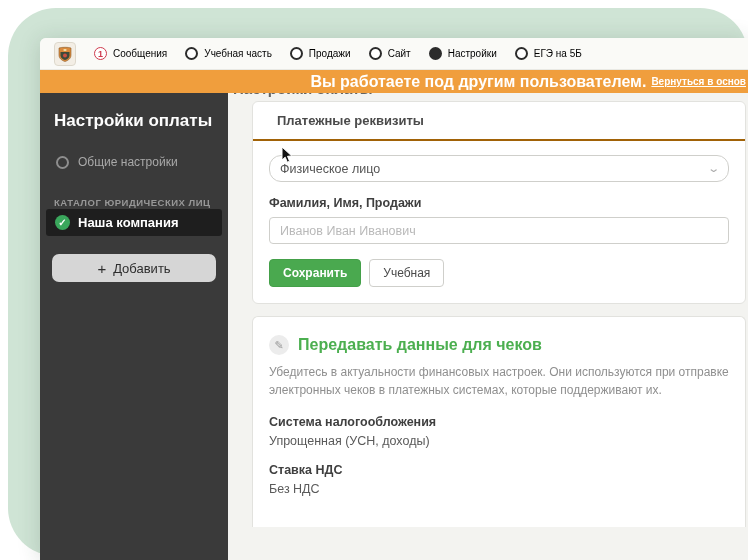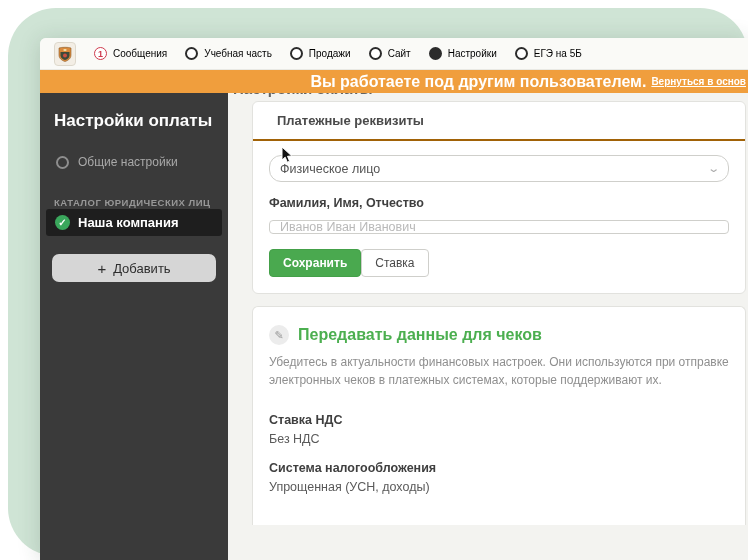--- a/index.html
+++ b/index.html
@@ -98,45 +98,45 @@
   .card-body { padding:14px 16px 16px; }
   .field-label { font-size:12.5px; font-weight:700; color:#3f3f3f; margin-bottom:7px; }
   .select-box {
     height:27px; border:1px solid #cfcfcb; border-radius:12px; background:#fff;
     display:flex; align-items:center; justify-content:space-between;
     padding:0 10px; margin-bottom:14px; cursor:pointer;
   }
   .select-value { font-size:12.5px; color:#555; }
   .chevron { color:#aaa; font-size:11px; line-height:1; transform:scaleX(1.4); }
   .text-input {
-    width:100%; height:14px; border:1px solid #cfcfcb; border-radius:4px;
+    width:100%; height:27px; border:1px solid #cfcfcb; border-radius:4px;
     padding:0 10px; font-size:12.5px; color:#444; margin-bottom:15px;
     font-family:"Liberation Sans", sans-serif; background:#fff;
   }
   .text-input::placeholder { color:#b9b9b9; }
-  .btn-row { display:flex; gap:0; }
+  .btn-row { display:flex; gap:8px; }
   .btn-save {
     background:#4aa94f; color:#fff; border:1px solid #44a049; border-radius:4px;
     font-size:12px; font-weight:700; padding:6px 13px; cursor:pointer;
     font-family:"Liberation Sans", sans-serif;
   }
   .btn-cancel {
     background:#fff; color:#4a4a4a; border:1px solid #cfcfcb; border-radius:4px;
     font-size:12px; padding:6px 13px; cursor:pointer;
     font-family:"Liberation Sans", sans-serif;
   }
   .finance-card { margin-top:12px; border-bottom:none; border-bottom-left-radius:0; border-bottom-right-radius:0; }
   .finance-heading-row { display:flex; align-items:center; gap:9px; margin:4px 0 8px; }
   .pencil-circle {
     width:20px; height:20px; border-radius:50%; background:#ececec; flex:0 0 20px;
     display:flex; align-items:center; justify-content:center;
     color:#9a9a9a; font-size:11px;
   }
   .finance-heading { font-size:16px; font-weight:700; color:#4caf50; }
-  .finance-desc { font-size:12px; color:#8f8f8f; line-height:1.5; margin-bottom:24px; max-width:480px; }
+  .finance-desc { font-size:12px; color:#8f8f8f; line-height:1.5; margin-bottom:16px; max-width:480px; }
   .finance-field { margin-bottom:15px; }
   .finance-field .field-label { margin-bottom:5px; }
   .field-value { font-size:12.5px; color:#5a5a5a; }
   
   .cursor { position:absolute; left:281px; top:146px; z-index:60; pointer-events:none; }
 </style>
 </head>
 <body>
 
 <div class="mint-bg"></div>
@@ -213,45 +213,45 @@
       <div class="card">
         <div class="card-header">
           <span class="card-title">Платежные реквизиты</span>
         </div>
         <div class="card-body">
           <div class="select-box">
             <span class="select-value">Физическое лицо</span>
             <span class="chevron">⌄</span>
           </div>
 
-          <div class="field-label">Фамилия, Имя, Отчество</div>
+          <div class="field-label">Фамилия, Имя, Продажи</div>
           <input class="text-input" type="text" value="" placeholder="Иванов Иван Иванович" style="">
 
           <div class="btn-row">
             <button class="btn-save">Сохранить</button>
-            <button class="btn-cancel">Ставка</button>
+            <button class="btn-cancel">Учебная</button>
           </div>
         </div>
       </div>
 
       <div class="card finance-card">
         <div class="card-body">
           <div class="finance-heading-row">
             <span class="pencil-circle">✎</span>
             <span class="finance-heading">Передавать данные для чеков</span>
           </div>
           <div class="finance-desc">Убедитесь в актуальности финансовых настроек. Они используются при отправке электронных чеков в платежных системах, которые поддерживают их.</div>
 
           <div class="finance-field">
+            <div class="field-label">Система налогообложения</div>
+            <div class="field-value">Упрощенная (УСН, доходы)</div>
+          </div>
+          <div class="finance-field">
             <div class="field-label">Ставка НДС</div>
             <div class="field-value">Без НДС</div>
-          </div>
-          <div class="finance-field">
-            <div class="field-label">Система налогообложения</div>
-            <div class="field-value">Упрощенная (УСН, доходы)</div>
           </div>
 
         </div>
       </div>
     </div>
   </div>
 </div>
 
 <div class="cursor">
   <svg width="13" height="18" viewBox="0 0 13 18">

